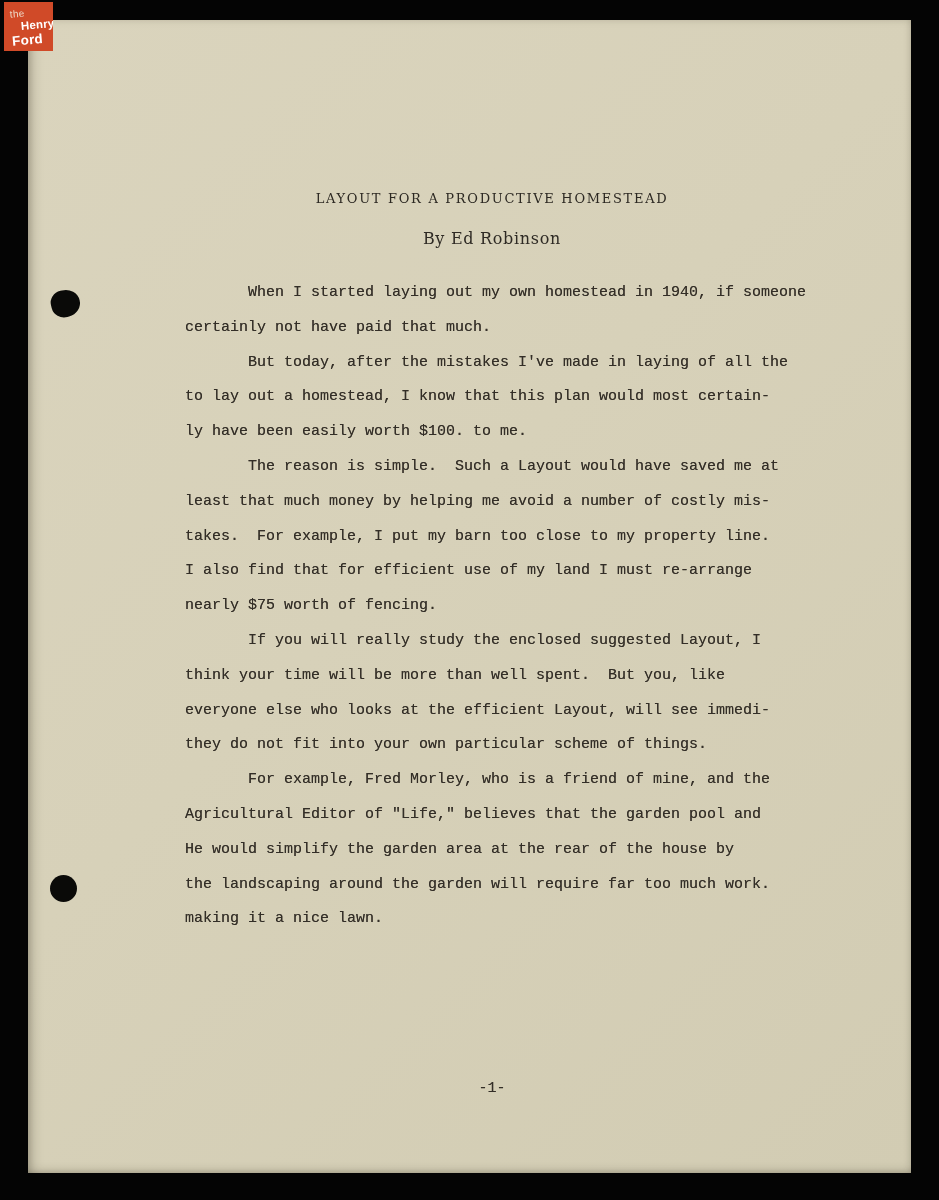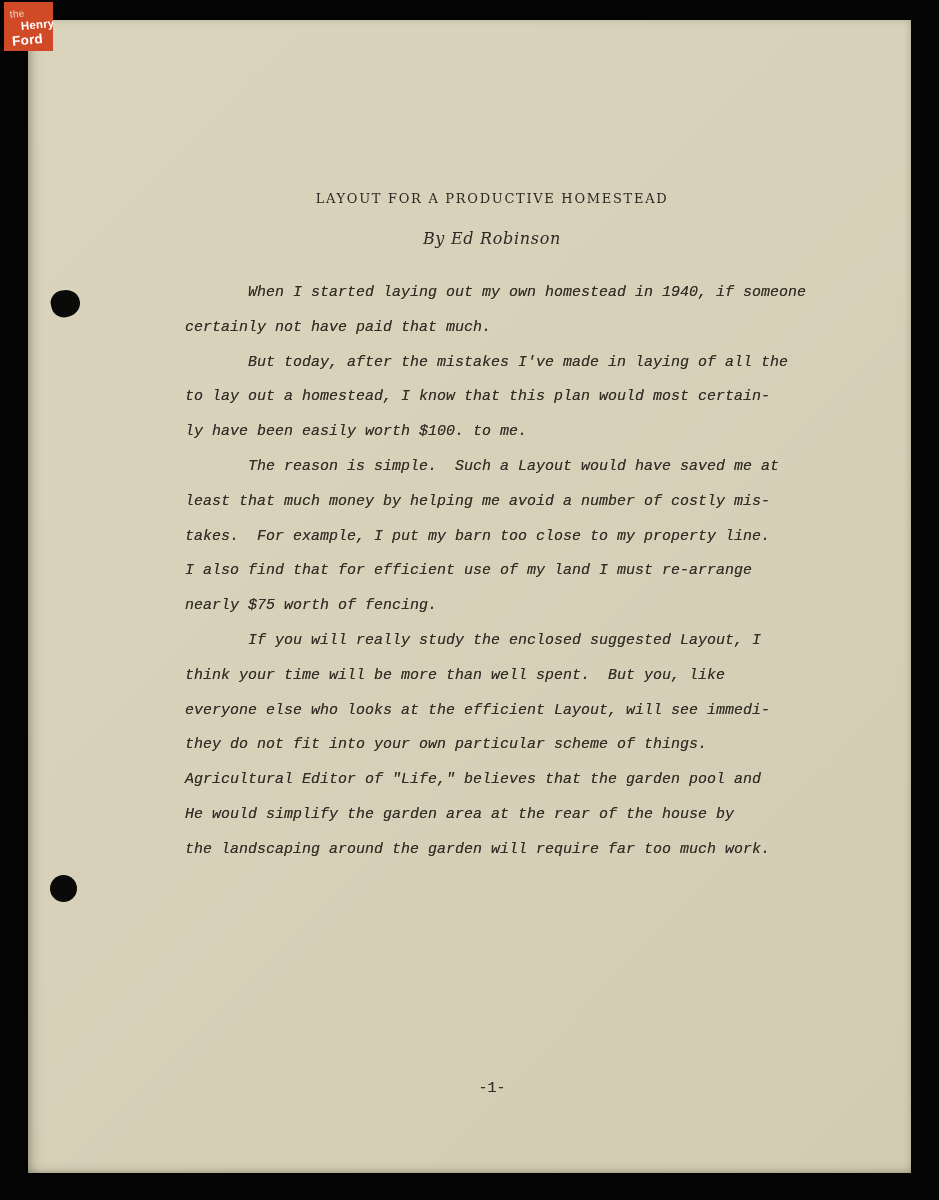--- a/index.html
+++ b/index.html
@@ -87,28 +87,26 @@
     position: absolute;
     left: 185px;
     width: 614px;
     top: 229px;
     text-align: center;
     font-family: "DejaVu Serif", serif;
     font-size: 16px;
     letter-spacing: 0.7px;
     color: #2e2a24;
     white-space: pre;
-    font-style: italic;
   }
   .doc-body {
     position: absolute;
     left: 185px;
     top: 276px;
     width: 640px;
-    font-style: italic;
   }
   .line {
     font-family: "Liberation Mono", monospace;
     font-size: 15px;
     line-height: 34.8px;
     height: 34.8px;
     color: #332e27;
     white-space: pre;
     text-shadow: 0 0 0.5px rgba(51,46,39,0.7);
   }
@@ -153,19 +151,21 @@
       <div class="line">ly have been easily worth $100. to me.</div>
       <div class="line">       The reason is simple.  Such a Layout would have saved me at</div>
       <div class="line">least that much money by helping me avoid a number of costly mis-</div>
       <div class="line">takes.  For example, I put my barn too close to my property line.</div>
       <div class="line">I also find that for efficient use of my land I must re-arrange</div>
       <div class="line">nearly $75 worth of fencing.</div>
       <div class="line">       If you will really study the enclosed suggested Layout, I</div>
       <div class="line">think your time will be more than well spent.  But you, like</div>
       <div class="line">everyone else who looks at the efficient Layout, will see immedi-</div>
       <div class="line">they do not fit into your own particular scheme of things.</div>
+      <div class="line">       For example, Fred Morley, who is a friend of mine, and the</div>
       <div class="line">Agricultural Editor of "Life," believes that the garden pool and</div>
       <div class="line">He would simplify the garden area at the rear of the house by</div>
       <div class="line">the landscaping around the garden will require far too much work.</div>
+      <div class="line">making it a nice lawn.</div>
     </div>
 
   <div class="page-number">-1-</div>
 </div>
 
 </body></html>

